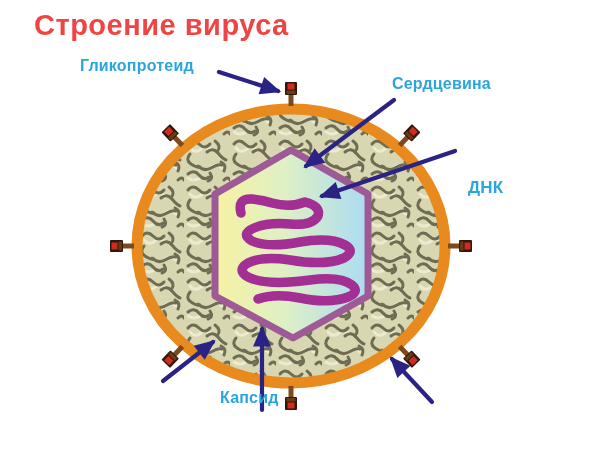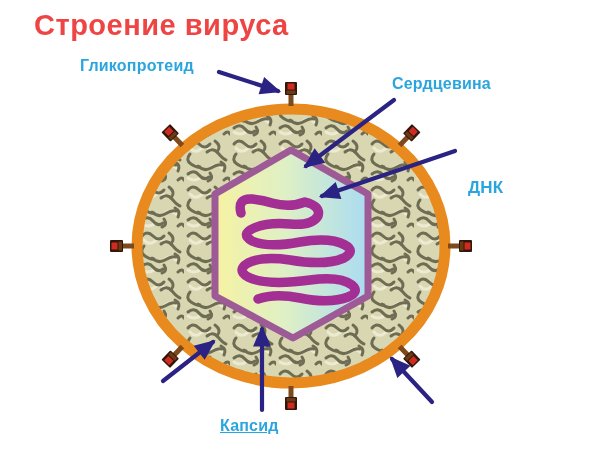--- a/index.html
+++ b/index.html
@@ -14,21 +14,21 @@
     white-space:nowrap;
   }
   .lbl{
     position:absolute;font-weight:bold;color:#2ba5de;font-size:16px;
     white-space:nowrap;letter-spacing:.2px;
   }
   .lbl-glyco   {left:80px;  top:57px;}
   .lbl-core    {left:392px; top:75px;}
   .lbl-dna     {left:468px; top:138px;font-size:17px;margin-top:40px;}
   .lbl-matrix  {left:66px;  top:379px;}
-  .lbl-capsid  {left:220px; top:417px;text-decoration:underline;}
+  .lbl-capsid  {left:220px; top:389px;}
   .lbl-envelope{left:336px; top:391px;}
 </style>
 </head>
 <body>
 
 <div class="stage">
 
   <svg width="600" height="450" viewBox="0 0 600 450">
     <defs>
       <linearGradient id="coreGrad" x1="0" y1="0" x2="1" y2="0">

